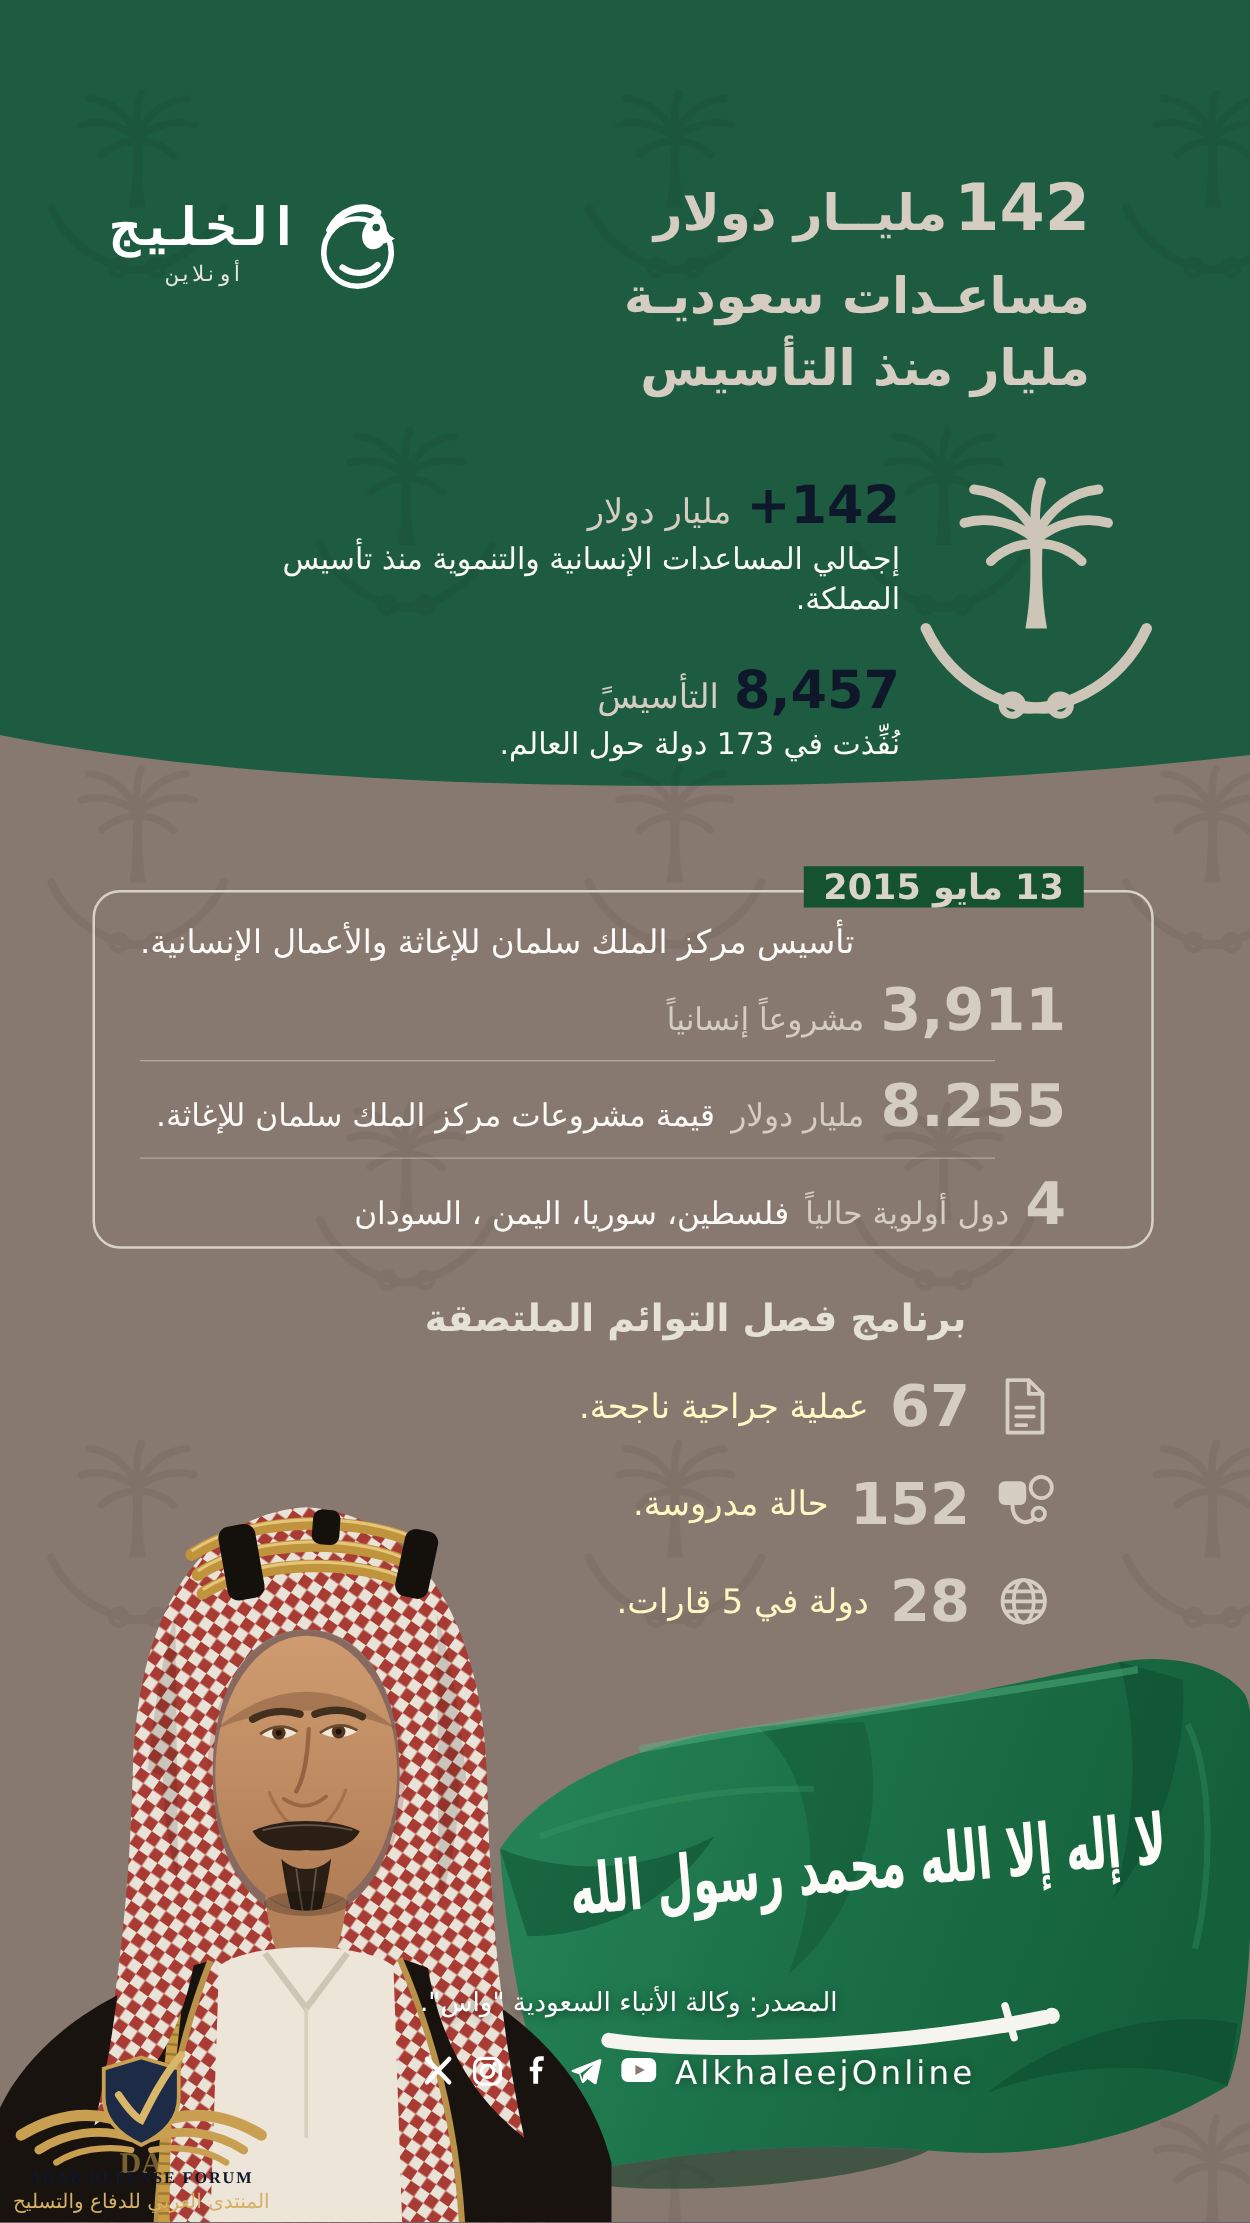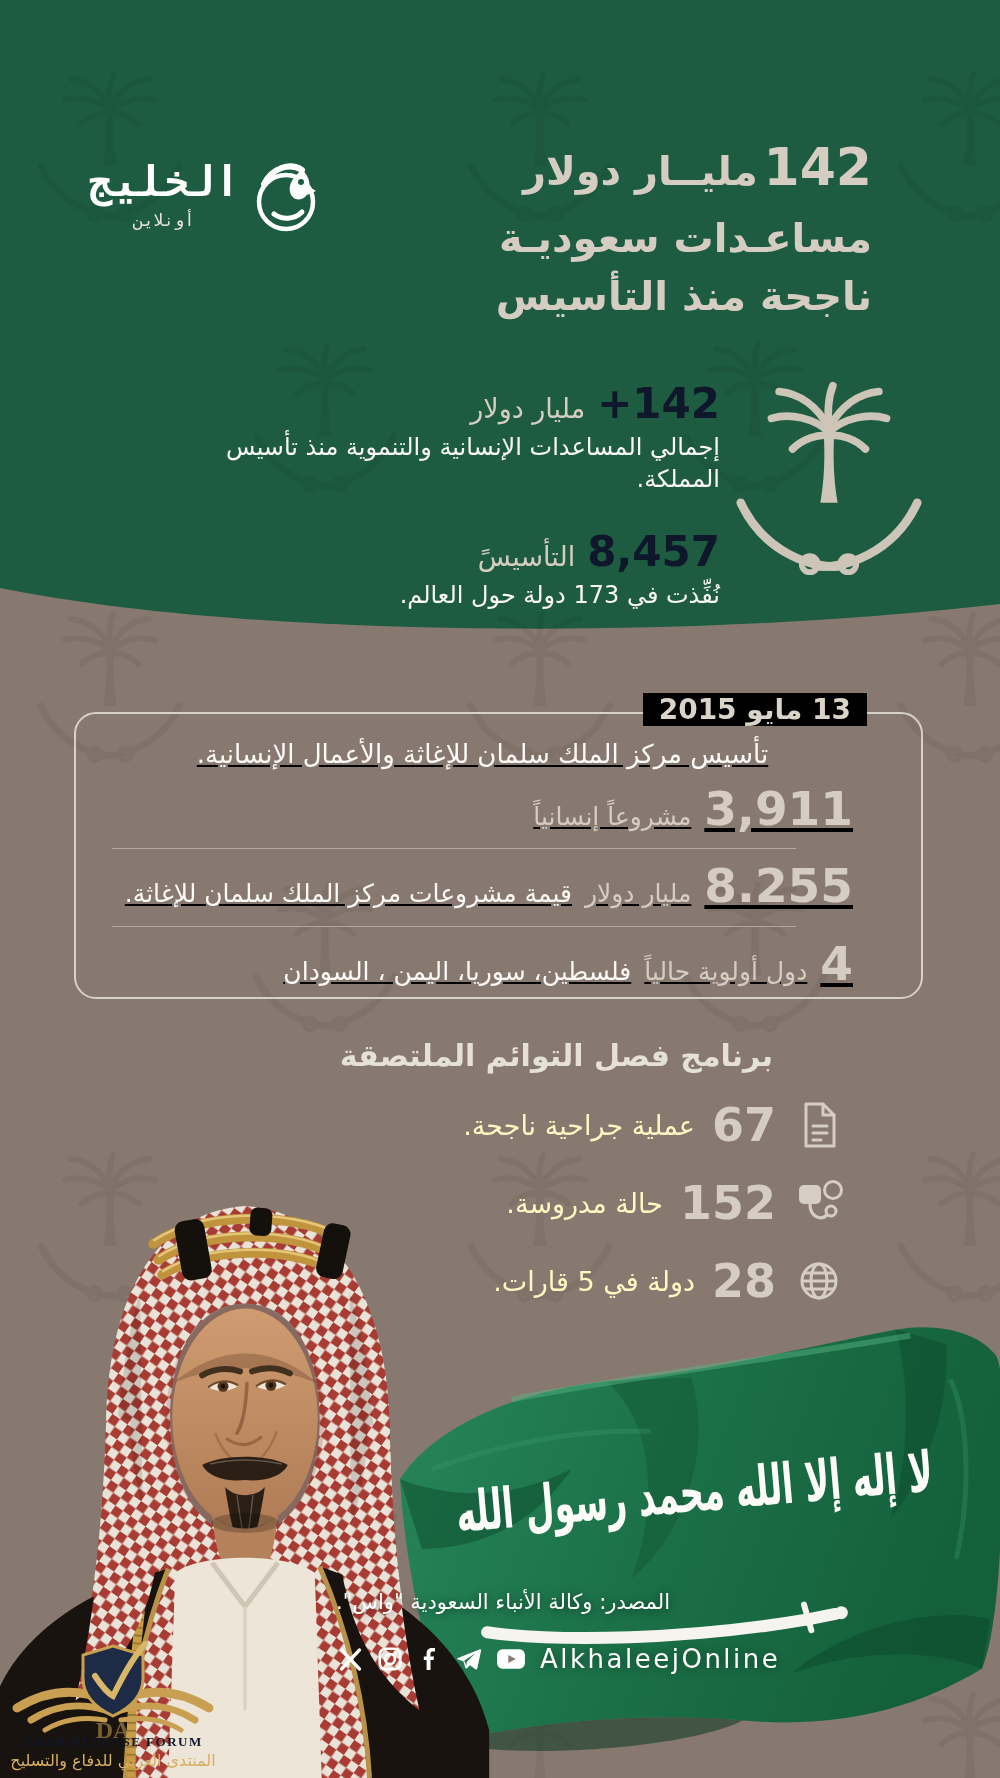--- a/index.html
+++ b/index.html
@@ -25,40 +25,40 @@
   
   #totals{right:280px;top:382px;width:560px;direction:rtl;text-align:right;z-index:3;}
   .tot-line{display:flex;align-items:baseline;gap:12px;justify-content:flex-start;}
   .tot-value{font-size:42px;font-weight:bold;color:#0f172a;line-height:1.05;}
   .tot-unit{font-size:27px;color:#d5cdc1;}
   .tot-desc{font-size:24px;color:#fbfaf7;margin-top:5px;line-height:1.35;}
   #tot-projects{margin-top:34px;}
 
   
   #ksbox{left:74px;top:712px;width:849px;height:287px;border:2.5px solid #d8d1c6;border-radius:22px;z-index:3;direction:rtl;}
-  #ksbox .legend{position:absolute;top:-21px;right:54px;background:#000000;padding:0 16px;font-size:28px;font-weight:bold;color:#dad3c8;}
-  #ks-content{padding:24px 68px 0 36px;text-align:center;text-decoration:underline;}
+  #ksbox .legend{position:absolute;top:-21px;right:54px;background:#14532d;padding:0 16px;font-size:28px;font-weight:bold;color:#dad3c8;}
+  #ks-content{padding:24px 68px 0 36px;text-align:left;}
   #ks-heading{font-size:26px;color:#fbfaf7;line-height:1.3;}
   .ks-row{display:flex;align-items:baseline;gap:13px;margin-top:11px;}
   .ks-value{font-size:47px;font-weight:bold;color:#d5cdc1;line-height:1.1;}
   .ks-unit{font-size:25px;color:#d5cdc1;}
   .ks-desc{font-size:25px;color:#fbfaf7;}
   .ks-divider{height:1px;background:#d8d1c6;opacity:.55;width:684px;margin:14px auto 10px 0;}
 
   
   #twins{right:155px;top:1038px;direction:rtl;text-align:right;z-index:3;}
   #twins-heading{font-size:30px;font-weight:bold;color:#e6e1d6;margin-left:0;padding-left:0;margin-right:72px;}
   .tw-row{display:flex;align-items:center;gap:17px;margin-top:26px;justify-content:flex-start;}
   .tw-icon{width:52px;height:52px;flex:0 0 auto;}
   .tw-value{font-size:46px;font-weight:bold;color:#d5cdc1;line-height:1;}
   .tw-desc{font-size:27px;color:#fef9c3;}
 
   
   #source-line{right:330px;top:1590px;direction:rtl;font-size:21px;color:#ffffff;z-index:6;text-shadow:0 1px 8px rgba(0,0,0,.5);}
-  #social-bar{left:338px;top:1644px;display:flex;align-items:center;gap:14px;z-index:6;}
+  #social-bar{left:338px;top:1644px;display:flex;gap:14px;z-index:6;}
   #social-bar svg{display:block;}
   #handle{font-size:26px;color:#ffffff;letter-spacing:2.5px;margin-right:4px;text-shadow:0 1px 8px rgba(0,0,0,.4);}
 
   
   #watermark{left:4px;top:1636px;width:218px;text-align:center;z-index:7;}
   #wm-en{font-family:"Liberation Serif","DejaVu Serif",serif;font-size:13px;font-weight:bold;letter-spacing:1.5px;color:#0f172a;margin-top:-10px;}
   #wm-ar{font-size:16px;color:#d6b063;margin-top:1px;direction:rtl;}
 </style>
 </head>
 <body>
@@ -120,21 +120,21 @@
       <div class="sub">أونلاين</div>
     </div>
   </div>
 
   <div id="title" class="abs" dir="rtl">
     <div>
       <span class="big-num">142</span>
       <span class="t-line">مليــار دولار</span>
     </div>
     <div class="t-line">مساعـدات سعوديـة</div>
-    <div class="t-line">ناجحة منذ التأسيس</div>
+    <div class="t-line">مليار منذ التأسيس</div>
   </div>
 
   <div id="totals" class="abs" dir="rtl">
     <div id="tot-aid">
       <div class="tot-line">
         <span class="tot-value">142+</span>
         <span class="tot-unit">مليار دولار</span>
       </div>
       <div class="tot-desc">إجمالي المساعدات الإنسانية والتنموية منذ تأسيس المملكة.</div>
     </div>

